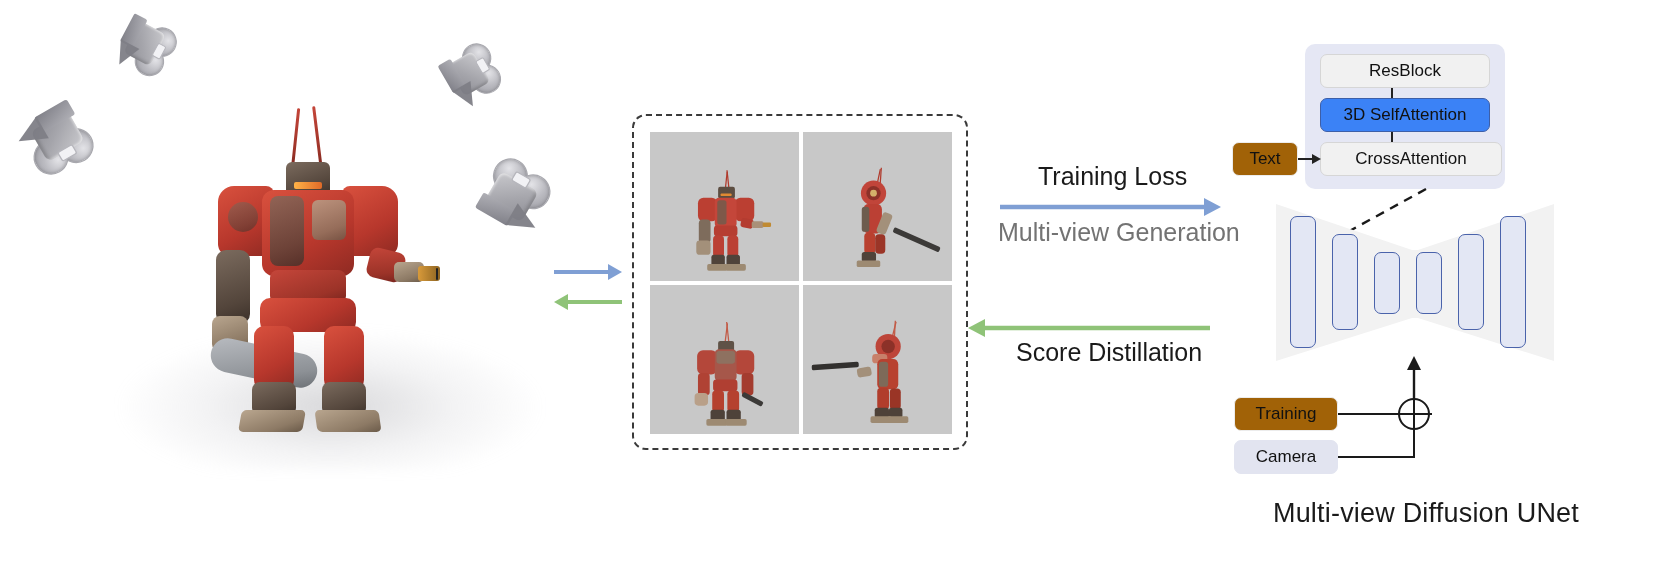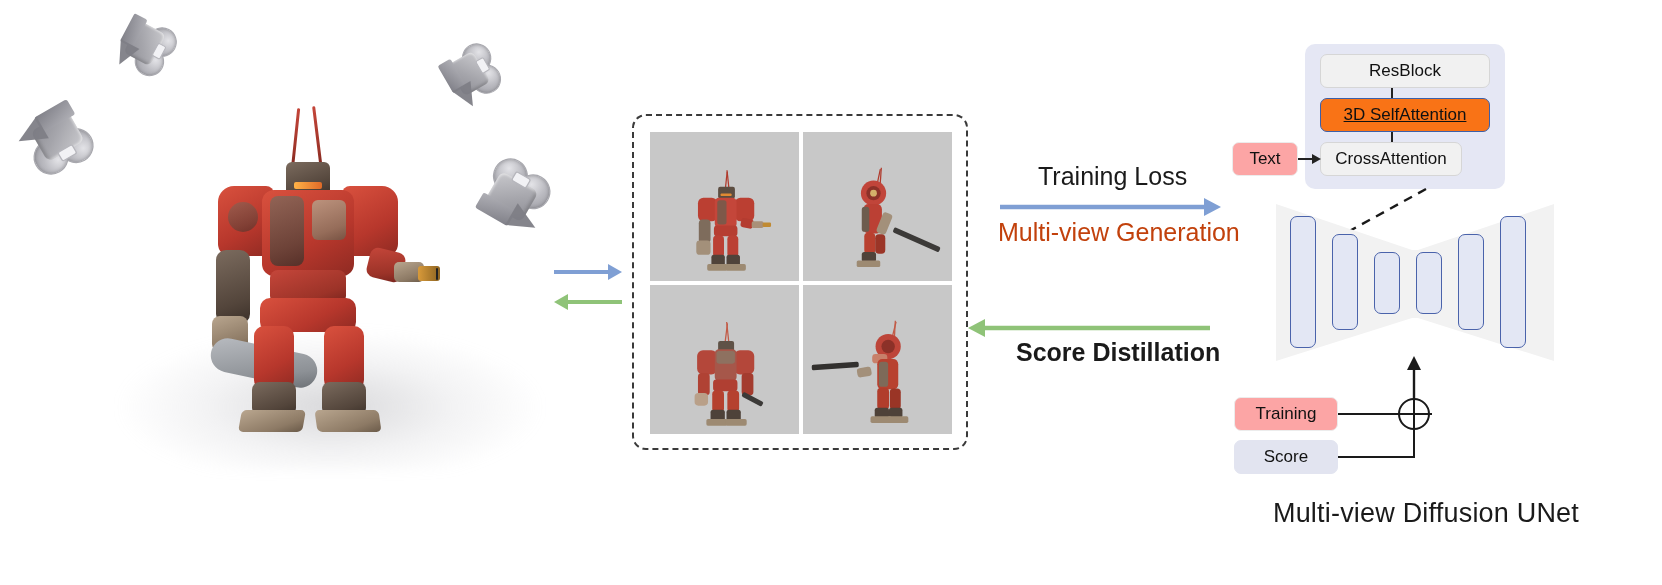--- a/index.html
+++ b/index.html
@@ -104,21 +104,21 @@
   .tile .mini { position: absolute; }
 
   
   .mini-arrow-wrap { position: absolute; left: 552px; top: 258px; width: 72px; height: 64px; }
 
   
   .flow-label {
     position: absolute; white-space: nowrap; font-size: 25px;
   }
   .lab-black { color: #1a1a1a; }
-  .lab-blue  { color: #c2410c; }
+  .lab-blue  { color: #737373; }
   .lab-green { color: #3f7630; }
 
   
   #panel-unet { left: 1216px; top: 32px; width: 420px; height: 450px; }
 
   .attn-group {
     position: absolute; left: 89px; top: 12px; width: 200px; height: 145px;
     background: #e5e7f4; border-radius: 10px;
   }
   .node {
@@ -126,24 +126,24 @@
     box-sizing: border-box;
     display: flex; align-items: center; justify-content: center;
     font-size: 17px; color: #111;
     border-radius: 7px;
     white-space: nowrap;
   }
   .node.plain {
     background: #f1f1f1; border: 1px solid #d6d6d6;
   }
   .node.hl {
-    background: #f97316; border: 1.6px solid #3d5fa8; text-decoration: underline;
+    background: #3b82f6; border: 1.6px solid #3d5fa8;
   }
   .node.chip {
-    background: #fca5a5; border: 1px solid #ececec;
+    background: #a16207; border: 1px solid #ececec;
   }
   .node.chip-blue {
     background: #e2e4f0; border: 1px solid #e2e4f0;
   }
 
   .unet-hourglass { position: absolute; left: 58px; top: 168px; width: 282px; height: 165px; }
   .unet-block {
     position: absolute;
     background: #e3e7f4;
     border: 1.6px solid #4a63ab;
@@ -357,36 +357,36 @@
     </svg>
   </div>
   <div class="flow-label lab-blue" style="left:998px; top:218px;">Multi-view Generation</div>
 
   <div class="abs" style="left:968px; top:317px;">
     <svg width="242" height="22" viewBox="0 0 242 22">
       <line x1="17" y1="11" x2="242" y2="11" stroke="#8fc378" stroke-width="4.5"></line>
       <polygon points="17,2 0,11 17,20" fill="#8fc378"></polygon>
     </svg>
   </div>
-  <div class="flow-label lab-black" style="left:1016px; top:338px;font-weight:bold;">Score Distillation</div>
+  <div class="flow-label lab-black" style="left:1016px; top:338px;">Score Distillation</div>
 
   <div class="abs" id="panel-unet">
 
     <div class="attn-group"></div>
 
     <svg class="abs" style="left:168px; top:52px;" width="16" height="100" viewBox="0 0 16 100">
       <line x1="8" y1="0" x2="8" y2="16" stroke="#222" stroke-width="2"></line>
       <polygon points="3,15 13,15 8,23" fill="#222"></polygon>
       <line x1="8" y1="44" x2="8" y2="60" stroke="#222" stroke-width="2"></line>
       <polygon points="3,59 13,59 8,67" fill="#222"></polygon>
     </svg>
 
     <div class="node plain" style="left:104px; top:22px; width:170px; height:34px;">ResBlock</div>
     <div class="node hl" style="left:104px; top:66px; width:170px; height:34px;">3D SelfAttention</div>
-    <div class="node plain" style="left:104px; top:110px; width:142px; height:34px;">CrossAttention</div>
+    <div class="node plain" style="left:104px; top:110px; width:182px; height:34px;">CrossAttention</div>
 
     <div class="node chip" style="left:16px; top:110px; width:66px; height:34px;">Text</div>
     <svg class="abs" style="left:82px; top:119px;" width="24" height="16" viewBox="0 0 24 16">
       <line x1="0" y1="8" x2="15" y2="8" stroke="#222" stroke-width="2"></line>
       <polygon points="14,3 14,13 23,8" fill="#222"></polygon>
     </svg>
 
     <svg class="abs" style="left:106px; top:155px;" width="106" height="60" viewBox="0 0 106 60">
       <line x1="104" y1="2" x2="2" y2="58" stroke="#1a1a1a" stroke-width="2.4" stroke-dasharray="9 7"></line>
     </svg>
@@ -412,21 +412,21 @@
       <circle cx="20" cy="20" r="15" fill="#ffffff" stroke="#1a1a1a" stroke-width="2"></circle>
       <line x1="20" y1="2" x2="20" y2="38" stroke="#1a1a1a" stroke-width="2"></line>
       <line x1="2" y1="20" x2="38" y2="20" stroke="#1a1a1a" stroke-width="2"></line>
     </svg>
 
     <div class="node chip" style="left:18px; top:365px; width:104px; height:34px;">Training</div>
     <svg class="abs" style="left:122px; top:380px;" width="60" height="4" viewBox="0 0 60 4">
       <line x1="0" y1="2" x2="60" y2="2" stroke="#1a1a1a" stroke-width="2"></line>
     </svg>
 
-    <div class="node chip-blue" style="left:18px; top:408px; width:104px; height:34px;">Score</div>
+    <div class="node chip-blue" style="left:18px; top:408px; width:104px; height:34px;">Camera</div>
     <svg class="abs" style="left:122px; top:396px;" width="82" height="32" viewBox="0 0 82 32">
       <path d="M0,29 L76,29 L76,0" fill="none" stroke="#1a1a1a" stroke-width="2"></path>
     </svg>
 
     <div class="caption" id="cap-right" style="left:-206px; top:466px; width:832px;">Multi-view Diffusion UNet</div>
   </div>
 
 </div>
 
 </body></html>

